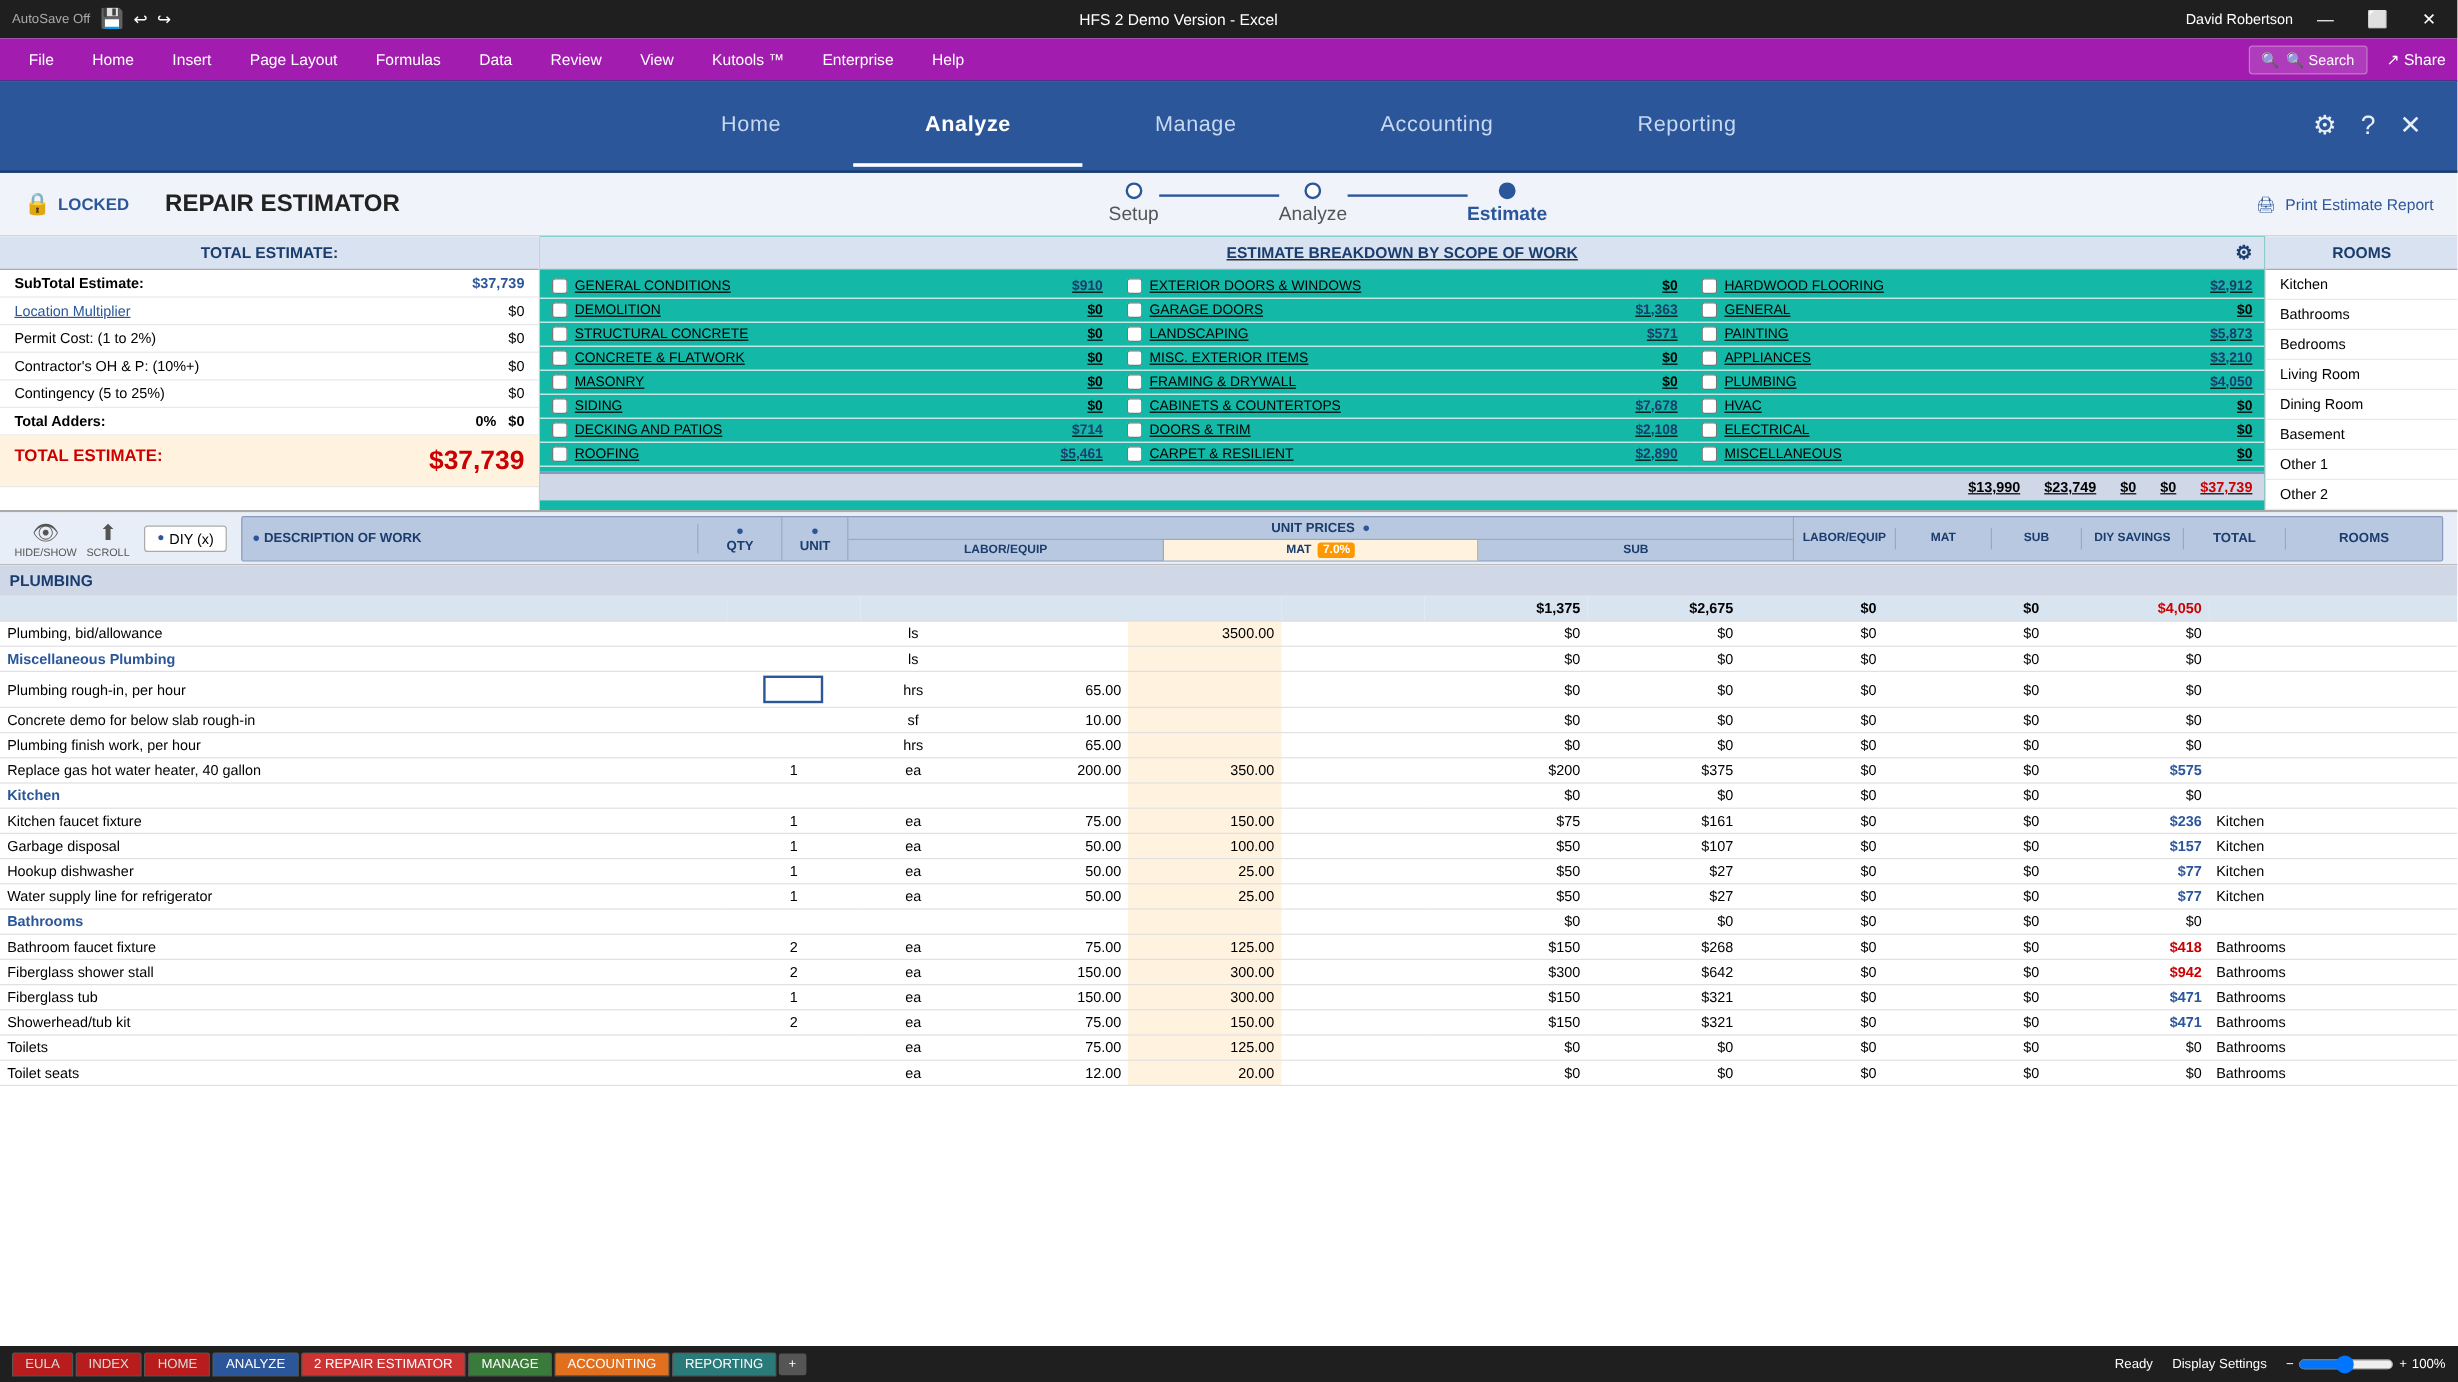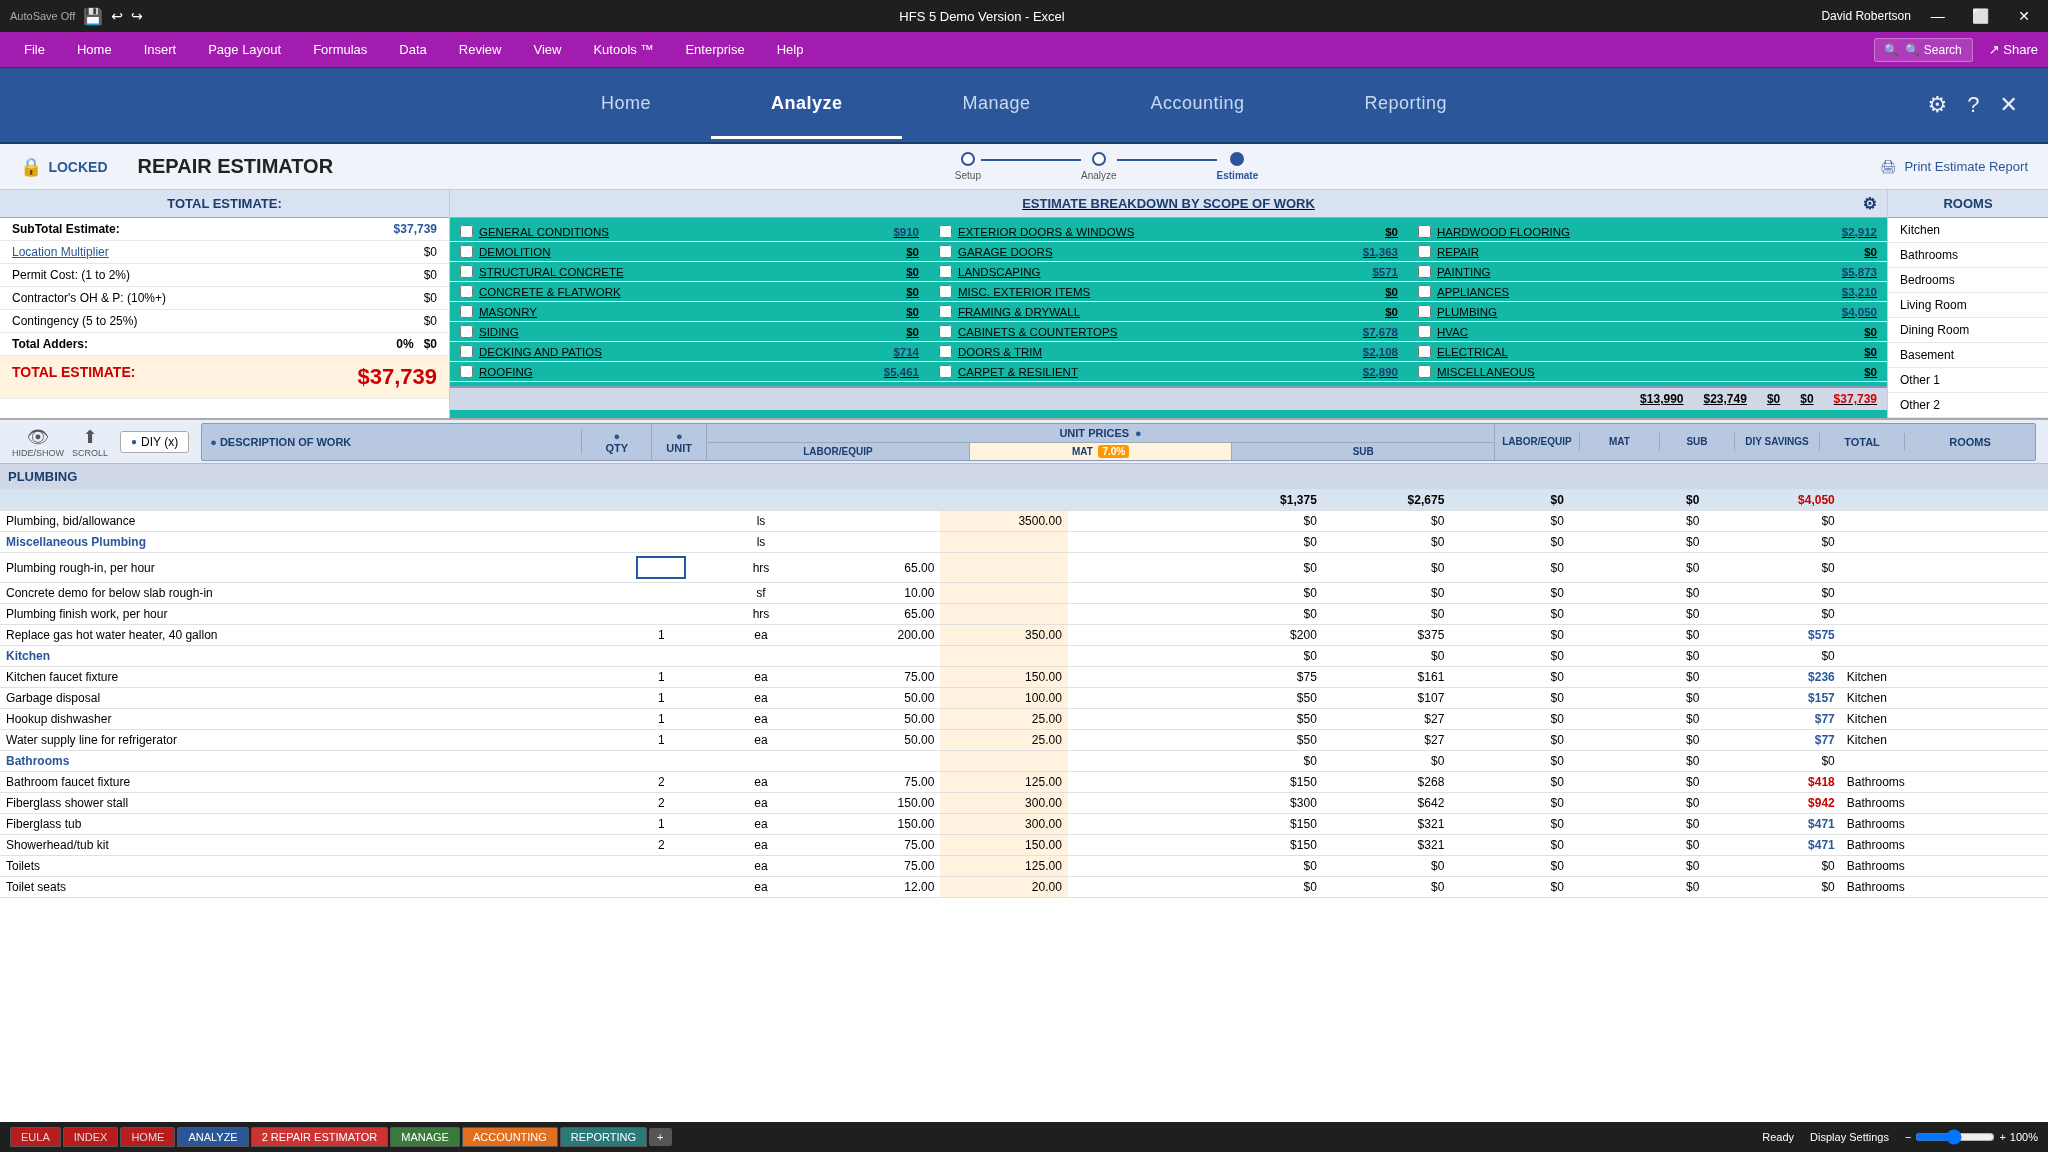--- a/index.html
+++ b/index.html
@@ -344,21 +344,21 @@
     .step-group {
       display: flex;
       flex-direction: column;
       align-items: center;
     }
     .step-dot-row {
       display: flex;
       align-items: center;
     }
     .step-label {
-      font-size: 10px;
+      font-size: 16px;
       margin-top: 4px;
       color: #555;
     }
     .step-label.active-label { color: #2b579a; font-weight: 700; }
     .connector-line {
       width: 100px;
       height: 2px;
       background: #bbb;
       margin-bottom: 14px;
     }
@@ -367,21 +367,21 @@
 </head>
 <body>
 
 <div class="title-bar">
   <div class="title-bar-left">
     <span style="font-size:11px; color:#aaa;">AutoSave  Off</span>
     <span style="font-size:16px; cursor:pointer;">💾</span>
     <span style="font-size:14px; cursor:pointer;">↩</span>
     <span style="font-size:14px; cursor:pointer;">↪</span>
   </div>
-  <div class="title-bar-center">HFS 5 Demo Version - Excel</div>
+  <div class="title-bar-center">HFS 2 Demo Version - Excel</div>
   <div class="title-bar-right">
     <span style="font-size:12px;">David Robertson</span>
     <span class="title-bar-btn">—</span>
     <span class="title-bar-btn">⬜</span>
     <span class="title-bar-btn">✕</span>
   </div>
 </div>
 
 <div class="ribbon">
   <span class="ribbon-tab">File</span>
@@ -513,21 +513,21 @@
           <span class="est-label">DEMOLITION</span>
           <span class="est-value">$0</span>
         </div>
       <div class="est-item">
           <input type="checkbox" style="">
           <span class="est-label">GARAGE DOORS</span>
           <span class="est-value nonzero">$1,363</span>
         </div>
       <div class="est-item">
           <input type="checkbox" style="">
-          <span class="est-label">REPAIR</span>
+          <span class="est-label">GENERAL</span>
           <span class="est-value">$0</span>
         </div>
 
       <div class="est-item">
           <input type="checkbox" style="">
           <span class="est-label">STRUCTURAL CONCRETE</span>
           <span class="est-value">$0</span>
         </div>
       <div class="est-item">
           <input type="checkbox" style="">

